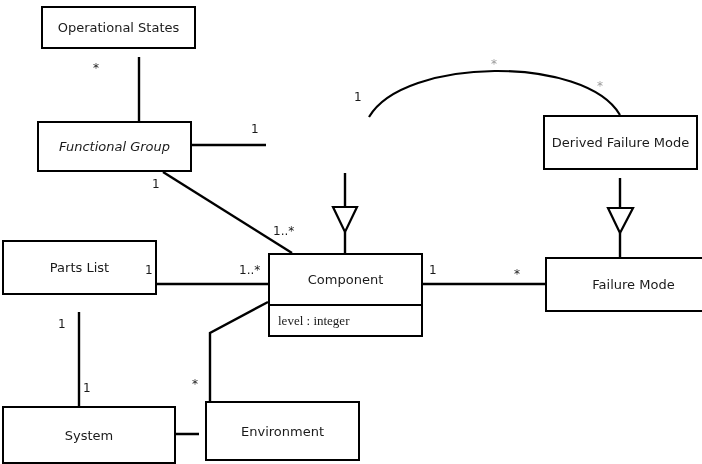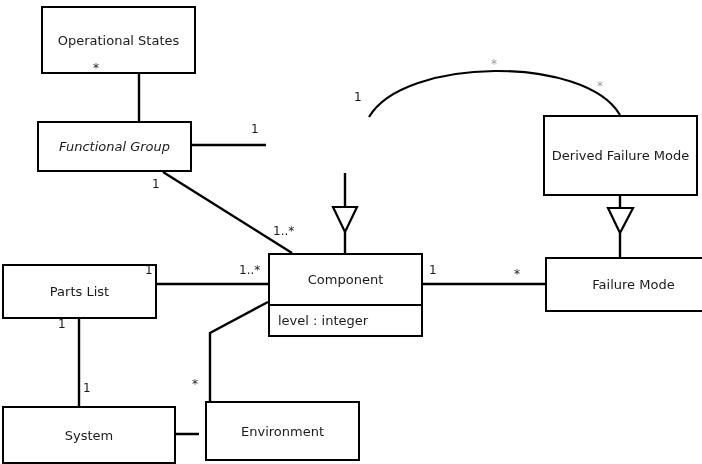--- a/index.html
+++ b/index.html
@@ -45,20 +45,21 @@
   }
   .uml-attr-compartment {
     border-top: 2px solid #000000;
     display: flex;
     align-items: center;
     justify-content: flex-start;
     font-size: 13px;
     color: #1a1a1a;
     padding: 0 8px;
     white-space: nowrap;
+    font-family: Liberation Serif, serif;
   }
   .mult {
     position: absolute;
     font-size: 12px;
     color: #1a1a1a;
     z-index: 3;
     white-space: nowrap;
     line-height: 1;
   }
   .mult.faint {
@@ -92,34 +93,34 @@
 
     <line x1="79" y1="312" x2="79" y2="406" stroke="#000000" stroke-width="2.4"></line>
 
     <line x1="423" y1="284" x2="545" y2="284" stroke="#000000" stroke-width="2.4"></line>
 
     <polyline points="210,401 210,333 268,302" fill="none" stroke="#000000" stroke-width="2.4"></polyline>
 
     <line x1="156" y1="434" x2="199" y2="434" stroke="#000000" stroke-width="2.4"></line>
   </svg>
 
-  <div class="uml-class" style="left:41px; top:6px; width:155px; height:68px;">
+  <div class="uml-class" style="left:41px; top:6px; width:155px; height:43px;">
     <div class="uml-name-compartment">Operational States</div>
   </div>
 
   <div class="uml-class" style="left:37px; top:121px; width:155px; height:51px;font-style:italic;">
     <div class="uml-name-compartment">Functional Group</div>
   </div>
 
 
-  <div class="uml-class" style="left:543px; top:115px; width:155px; height:81px;">
+  <div class="uml-class" style="left:543px; top:115px; width:155px; height:55px;">
     <div class="uml-name-compartment">Derived Failure Mode</div>
   </div>
 
-  <div class="uml-class" style="left:2px; top:264px; width:155px; height:55px;">
+  <div class="uml-class" style="left:2px; top:240px; width:155px; height:55px;">
     <div class="uml-name-compartment">Parts List</div>
   </div>
 
   <div class="uml-class" style="left:268px; top:253px; width:155px; height:84px;">
     <div class="uml-name-compartment">Component</div>
     <div class="uml-attr-compartment" style="height:29px;">level : integer</div>
   </div>
 
   <div class="uml-class" style="left:545px; top:257px; width:177px; height:55px;">
     <div class="uml-name-compartment">Failure Mode</div>

